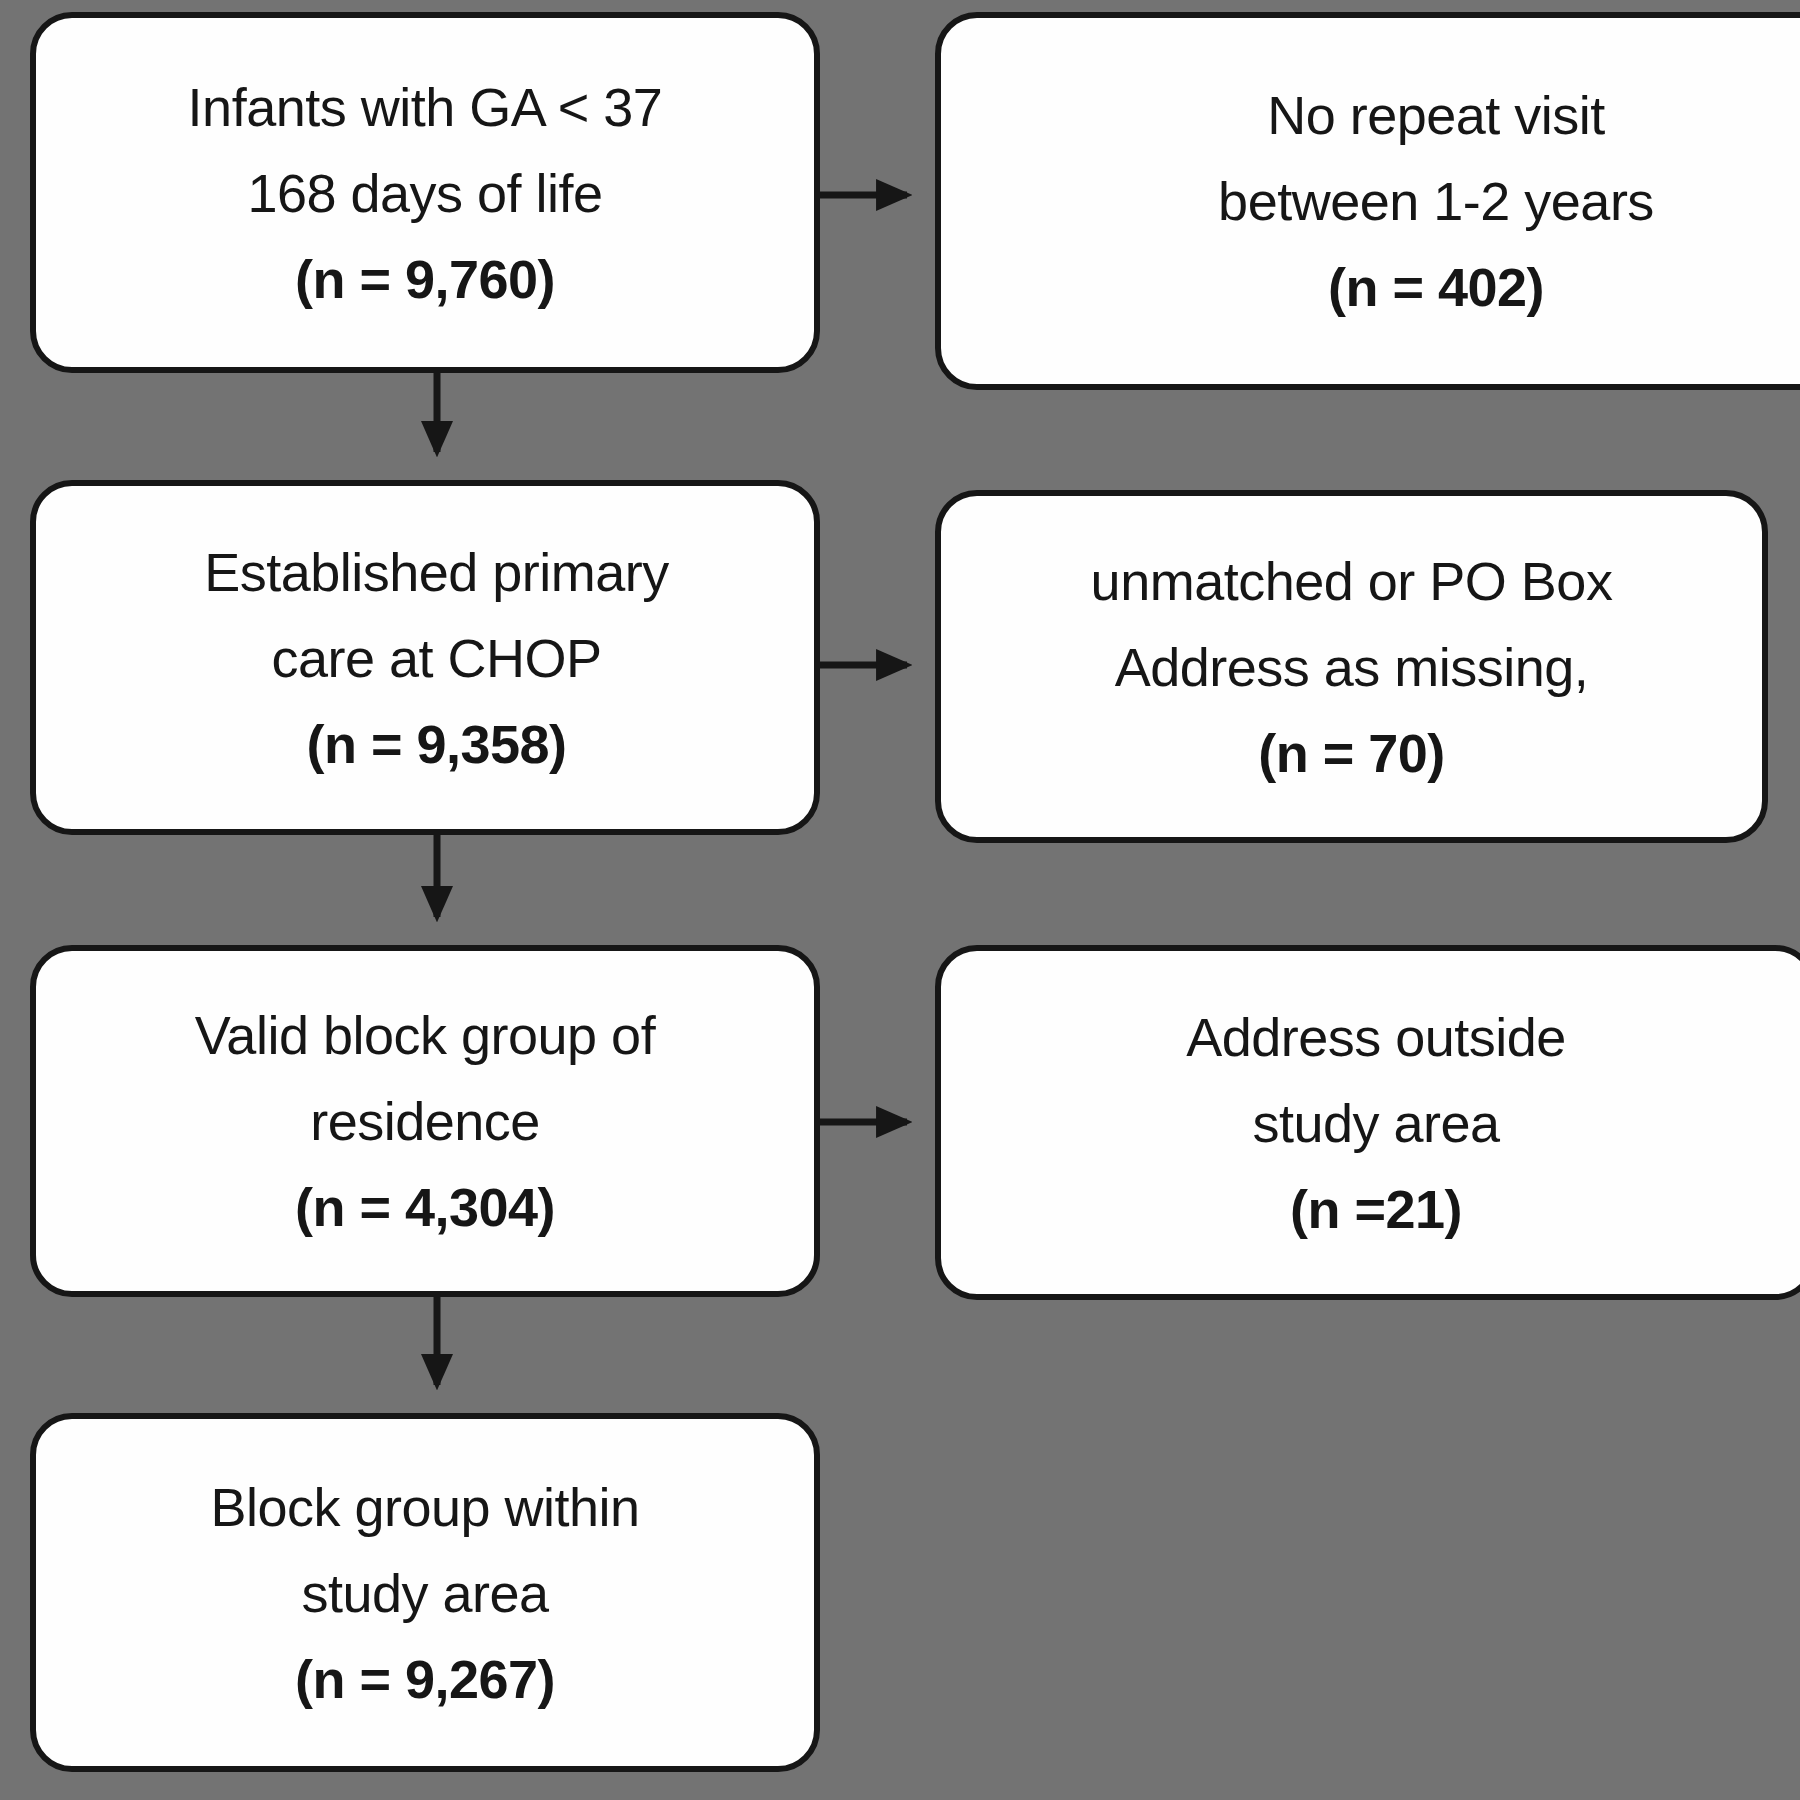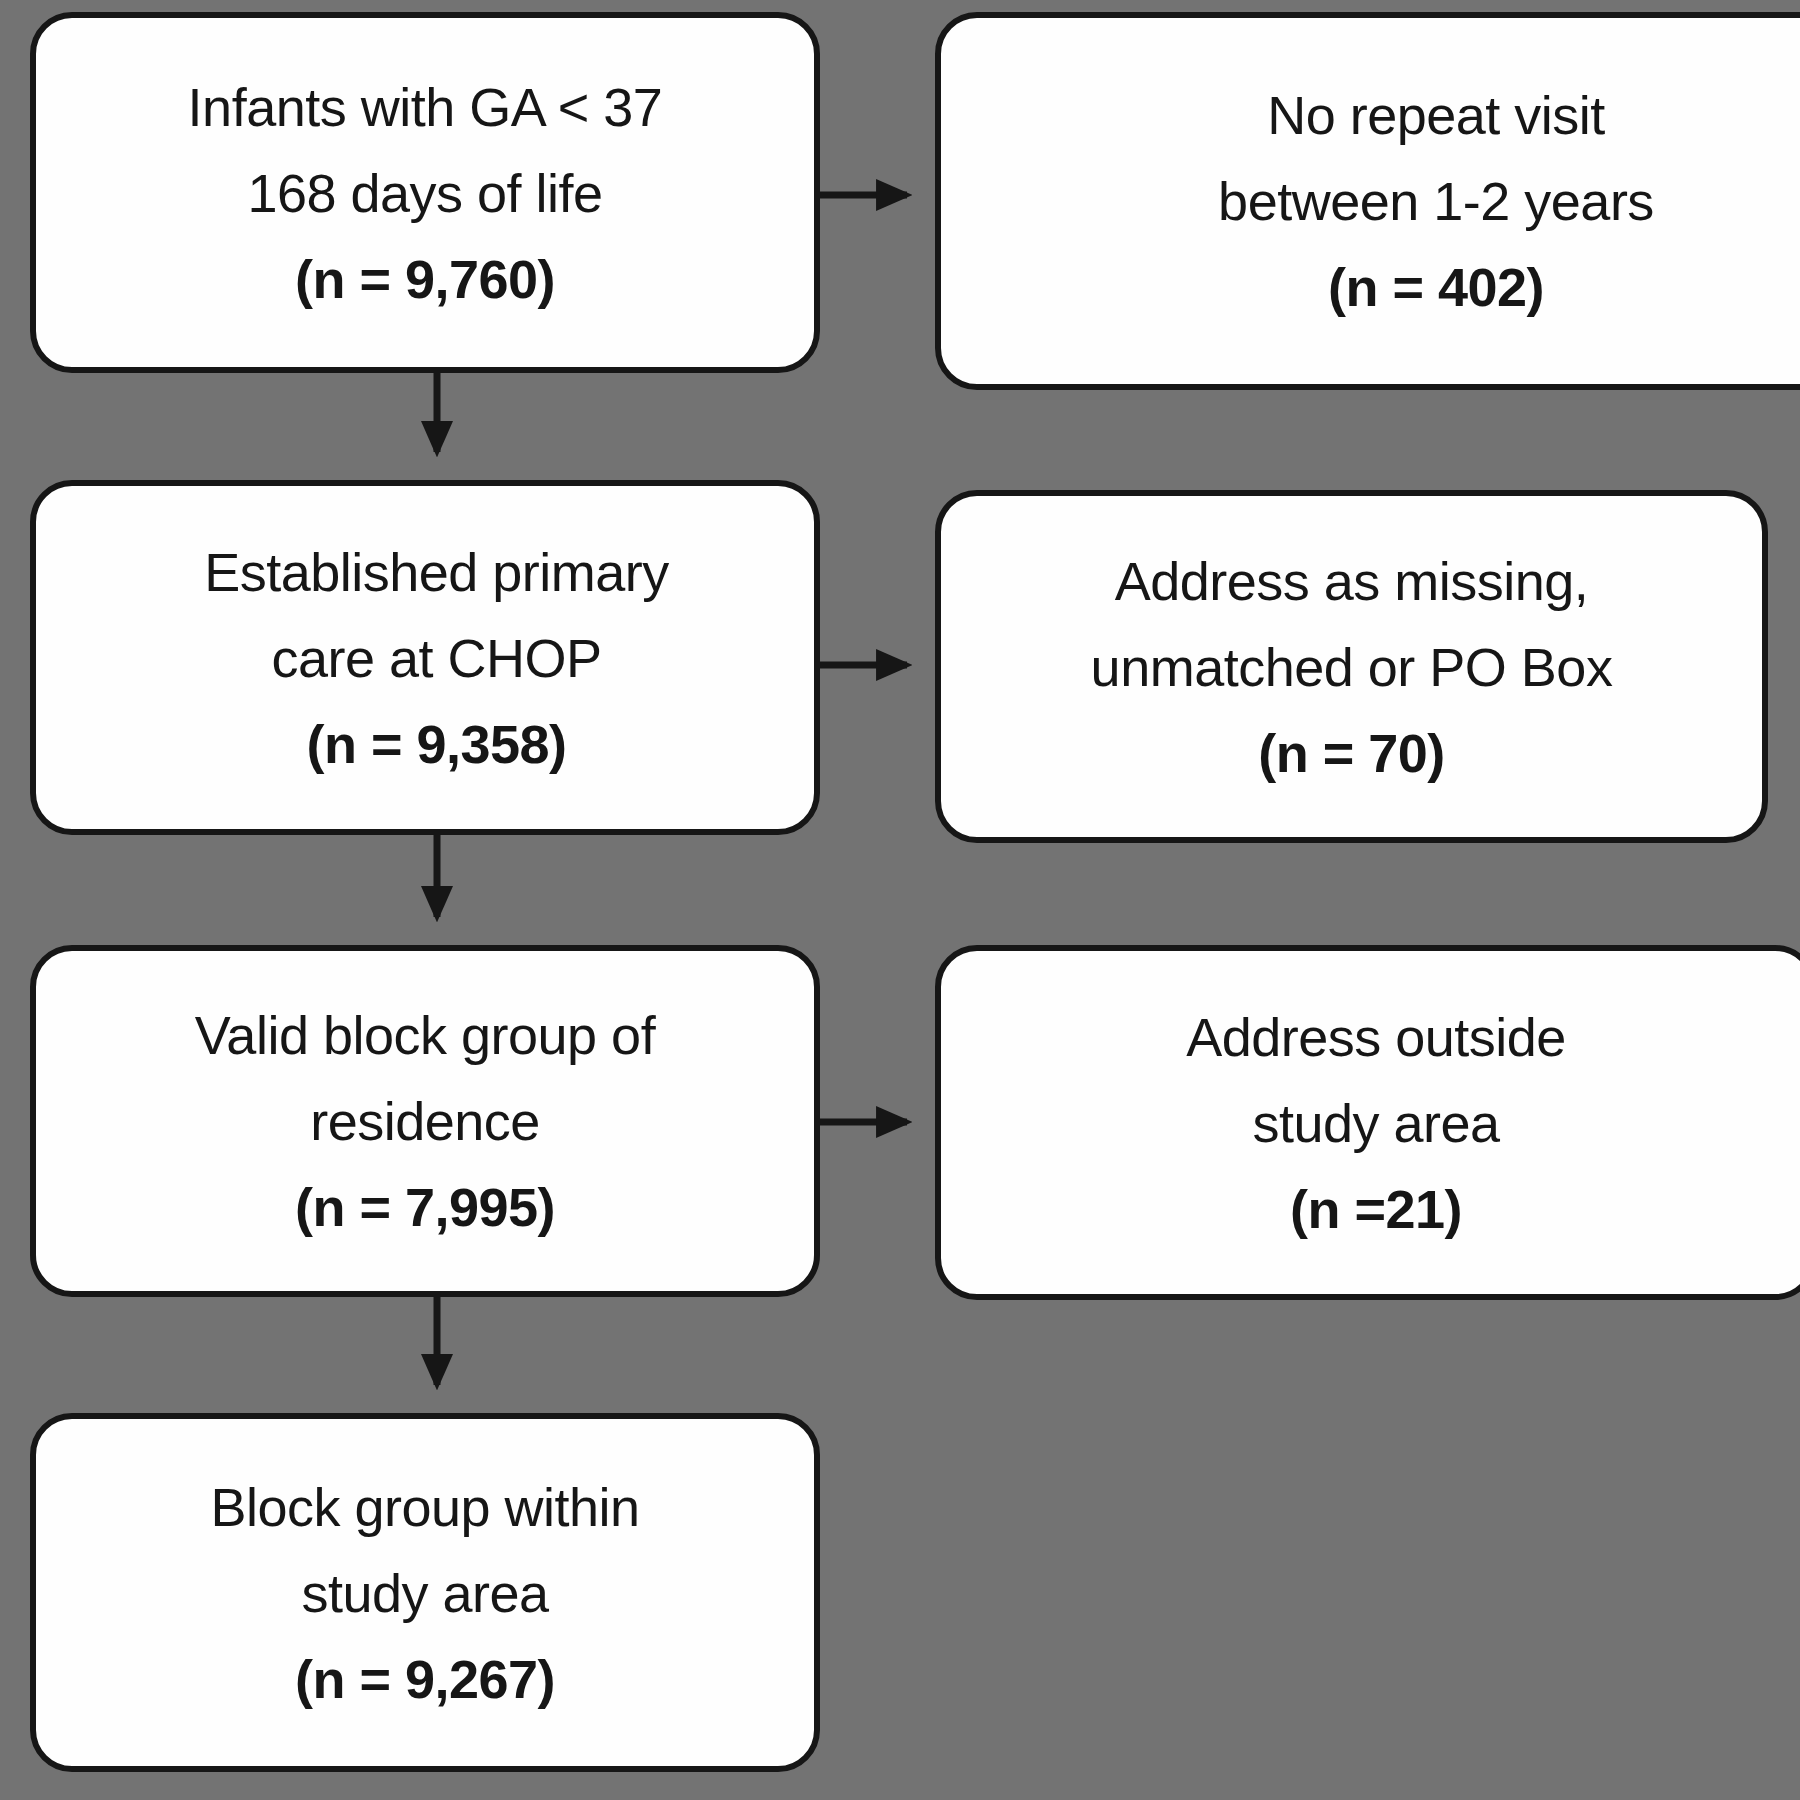--- a/index.html
+++ b/index.html
@@ -91,29 +91,29 @@
     <div class="n-line">(n = 402)</div>
   </div>
 
   <div class="flow-box" id="box-3">
     <div class="line">Established primary</div>
     <div class="line">care at CHOP</div>
     <div class="n-line">(n = 9,358)</div>
   </div>
 
   <div class="flow-box" id="box-4">
+    <div class="line">unmatched or PO Box</div>
     <div class="line">Address as missing,</div>
-    <div class="line">unmatched or PO Box</div>
     <div class="n-line">(n = 70)</div>
   </div>
 
   <div class="flow-box" id="box-5">
     <div class="line">Valid block group of</div>
     <div class="line">residence</div>
-    <div class="n-line">(n = 7,995)</div>
+    <div class="n-line">(n = 4,304)</div>
   </div>
 
   <div class="flow-box" id="box-6">
     <div class="line">Address outside</div>
     <div class="line">study area</div>
     <div class="n-line">(n =21)</div>
   </div>
 
   <div class="flow-box" id="box-7">
     <div class="line">Block group within</div>

